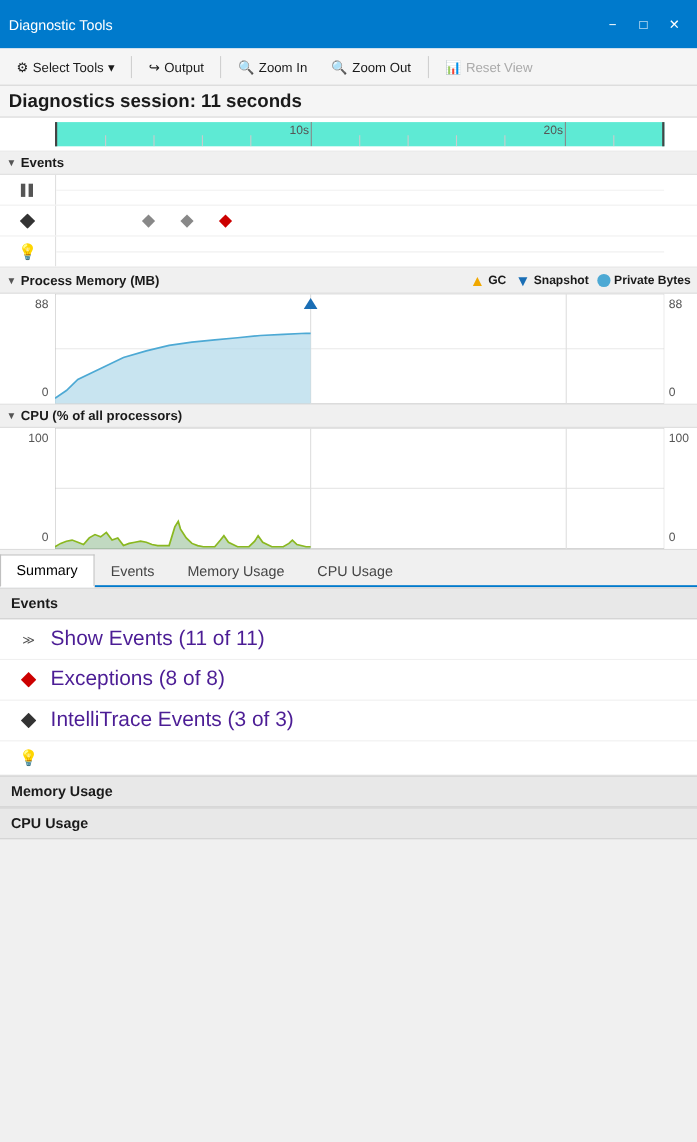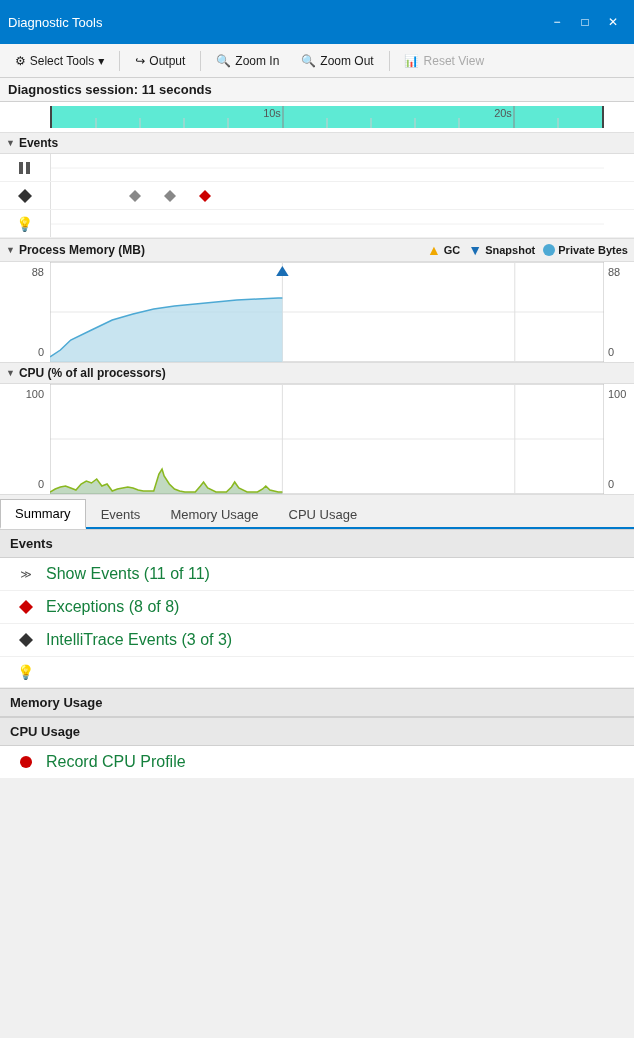--- a/index.html
+++ b/index.html
@@ -66,21 +66,21 @@
       width: 1px;
       height: 20px;
       background: #d0d0d0;
       margin: 0 2px;
     }
 
     
     .session-info {
       background: #f5f5f5;
       padding: 4px 8px;
-      font-size: 13px;
+      font-size: 17px;
       font-weight: bold;
       border-bottom: 1px solid #d0d0d0;
     }
 
     
     .timeline-area {
       background: white;
       padding: 4px 0;
       border-bottom: 1px solid #e0e0e0;
     }
@@ -254,22 +254,22 @@
     }
 
     .summary-item-icon {
       width: 20px;
       display: flex;
       align-items: center;
       justify-content: center;
       font-size: 14px;
     }
     .summary-item-text {
-      color: #15803d;
-      font-size: 16px;
+      color: #4c1d95;
+      font-size: 19px;
     }
     .icon-dots { color: #555; font-size: 11px; }
 
     
     .section-divider {
       background: #e8e8e8;
       padding: 6px 10px;
       font-weight: bold;
       font-size: 13px;
       border-top: 1px solid #d0d0d0;
@@ -536,23 +536,15 @@
 
     <div class="section-divider">
       <span>Memory Usage</span>
     </div>
 
 
     <div class="section-divider">
       <span>CPU Usage</span>
     </div>
 
-    <div class="summary-item">
-      <div class="summary-item-icon">
-        <svg width="14" height="14">
-            <circle cx="7" cy="7" r="6" fill="#cc0000"></circle>
-          </svg>
-      </div>
-      <span class="summary-item-text">Record CPU Profile</span>
-    </div>
 
   </div>
 </div>
 
 </body></html>

